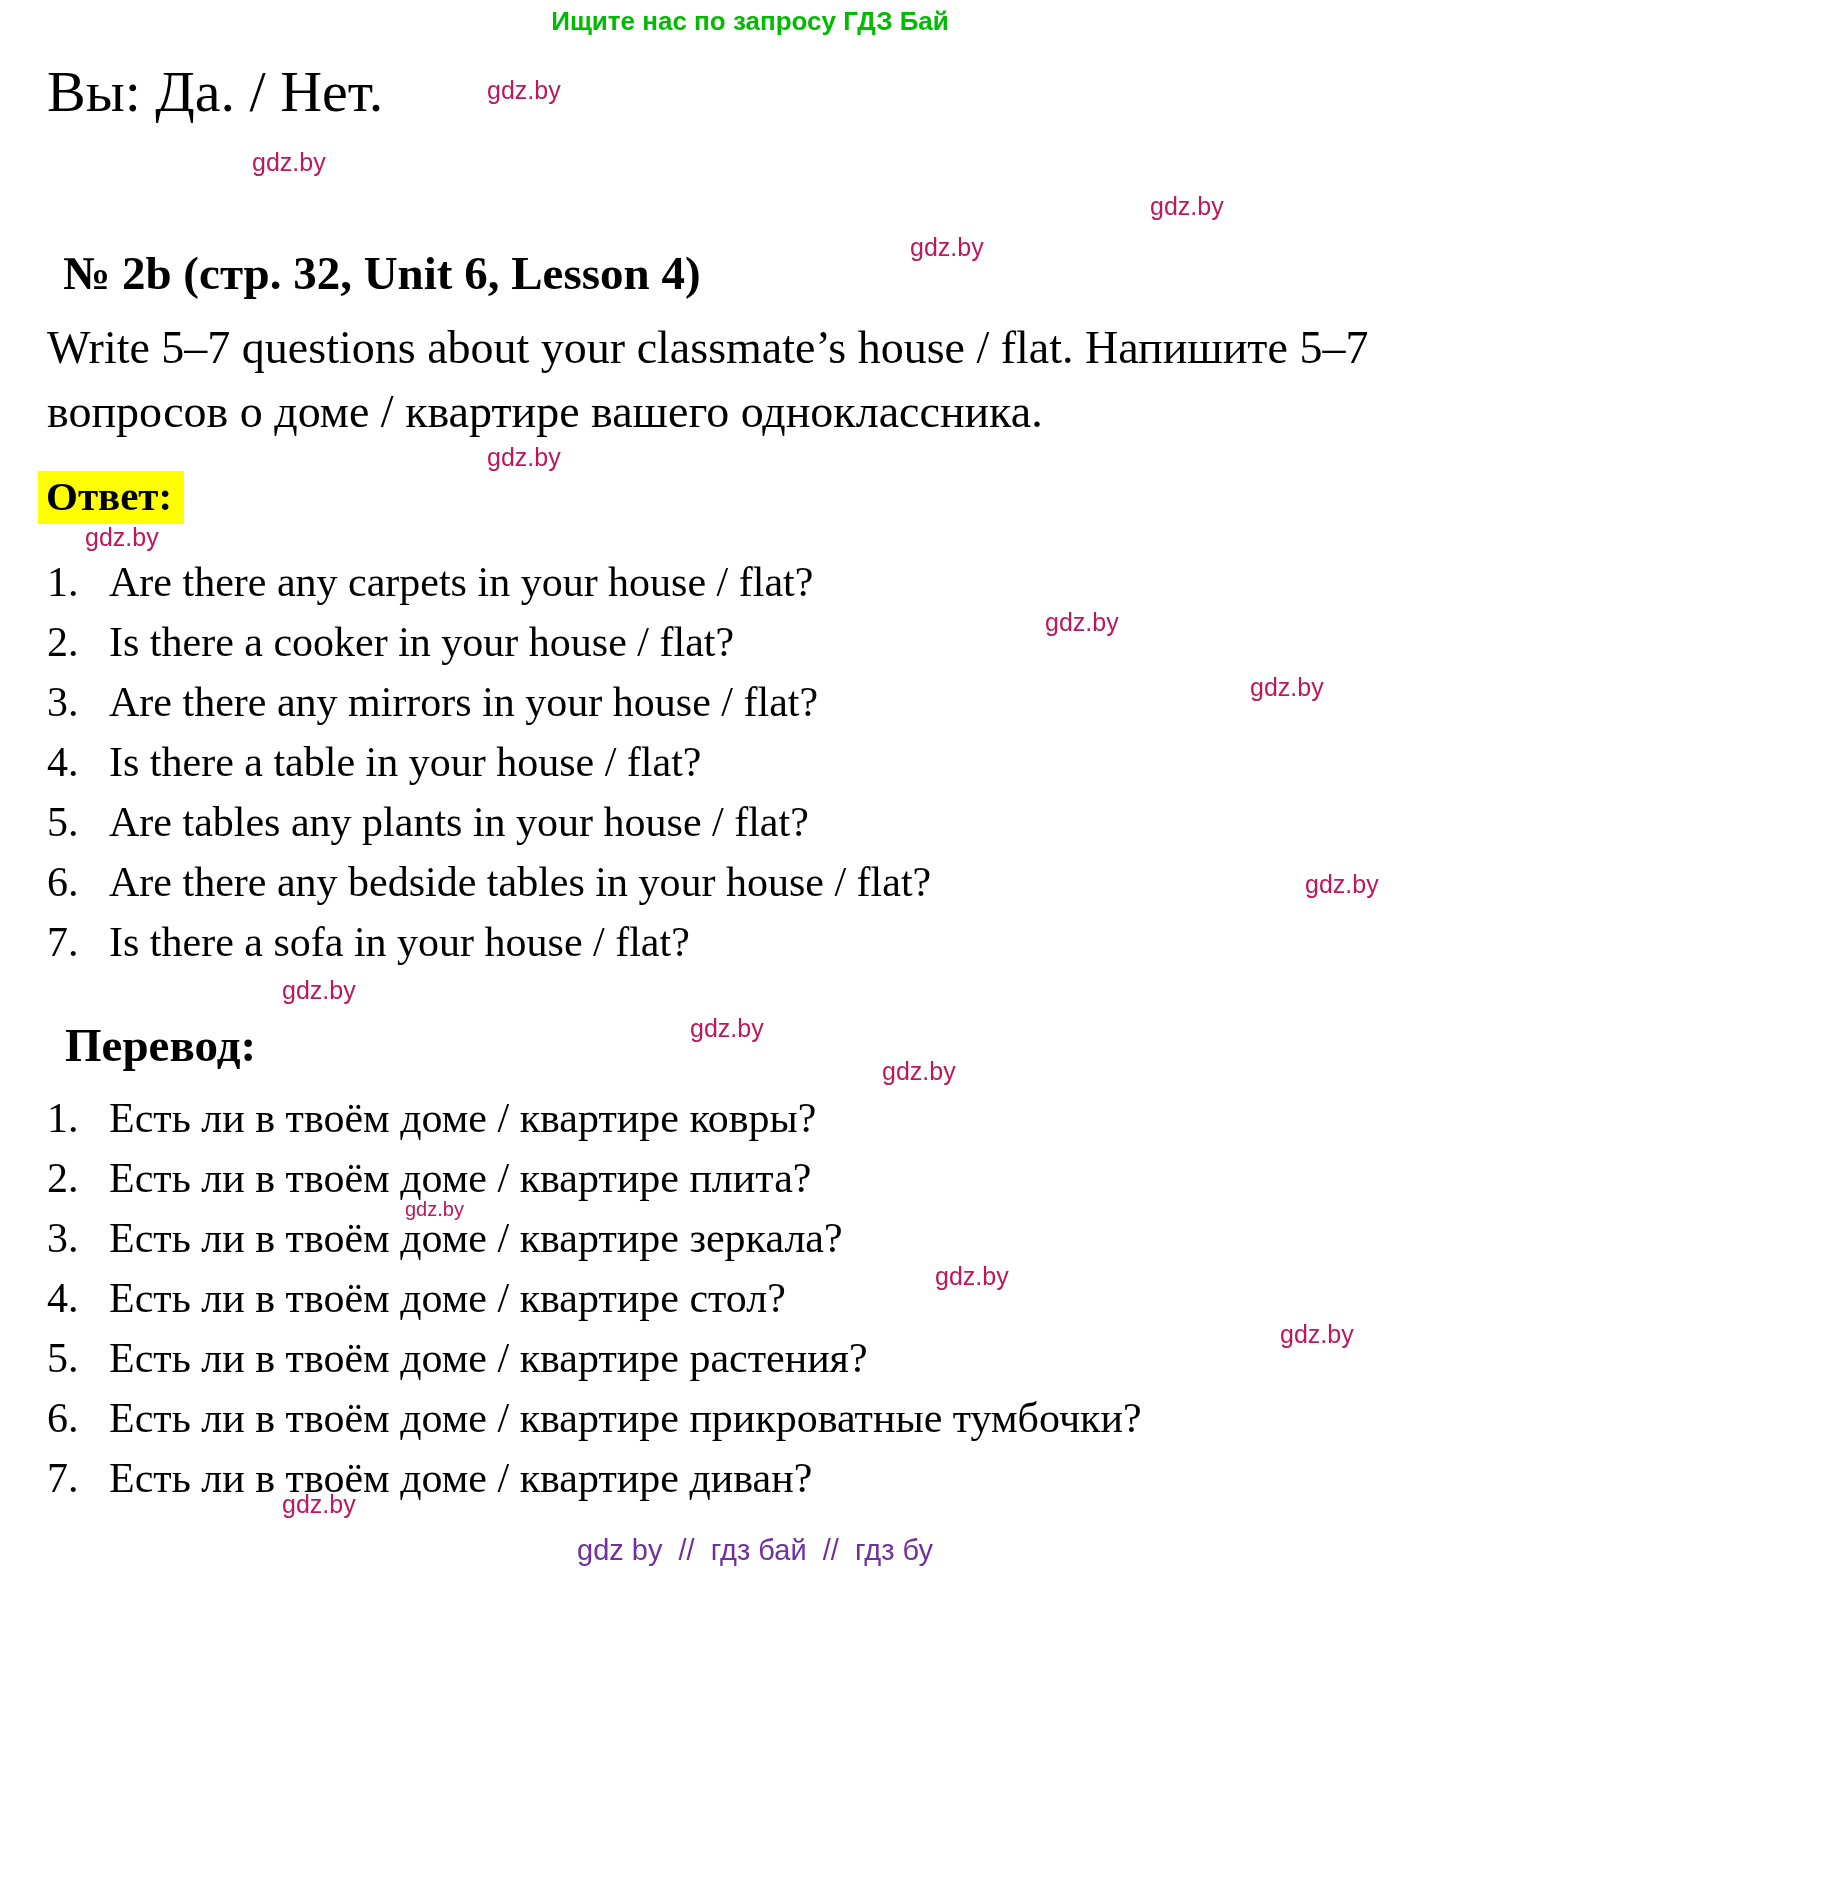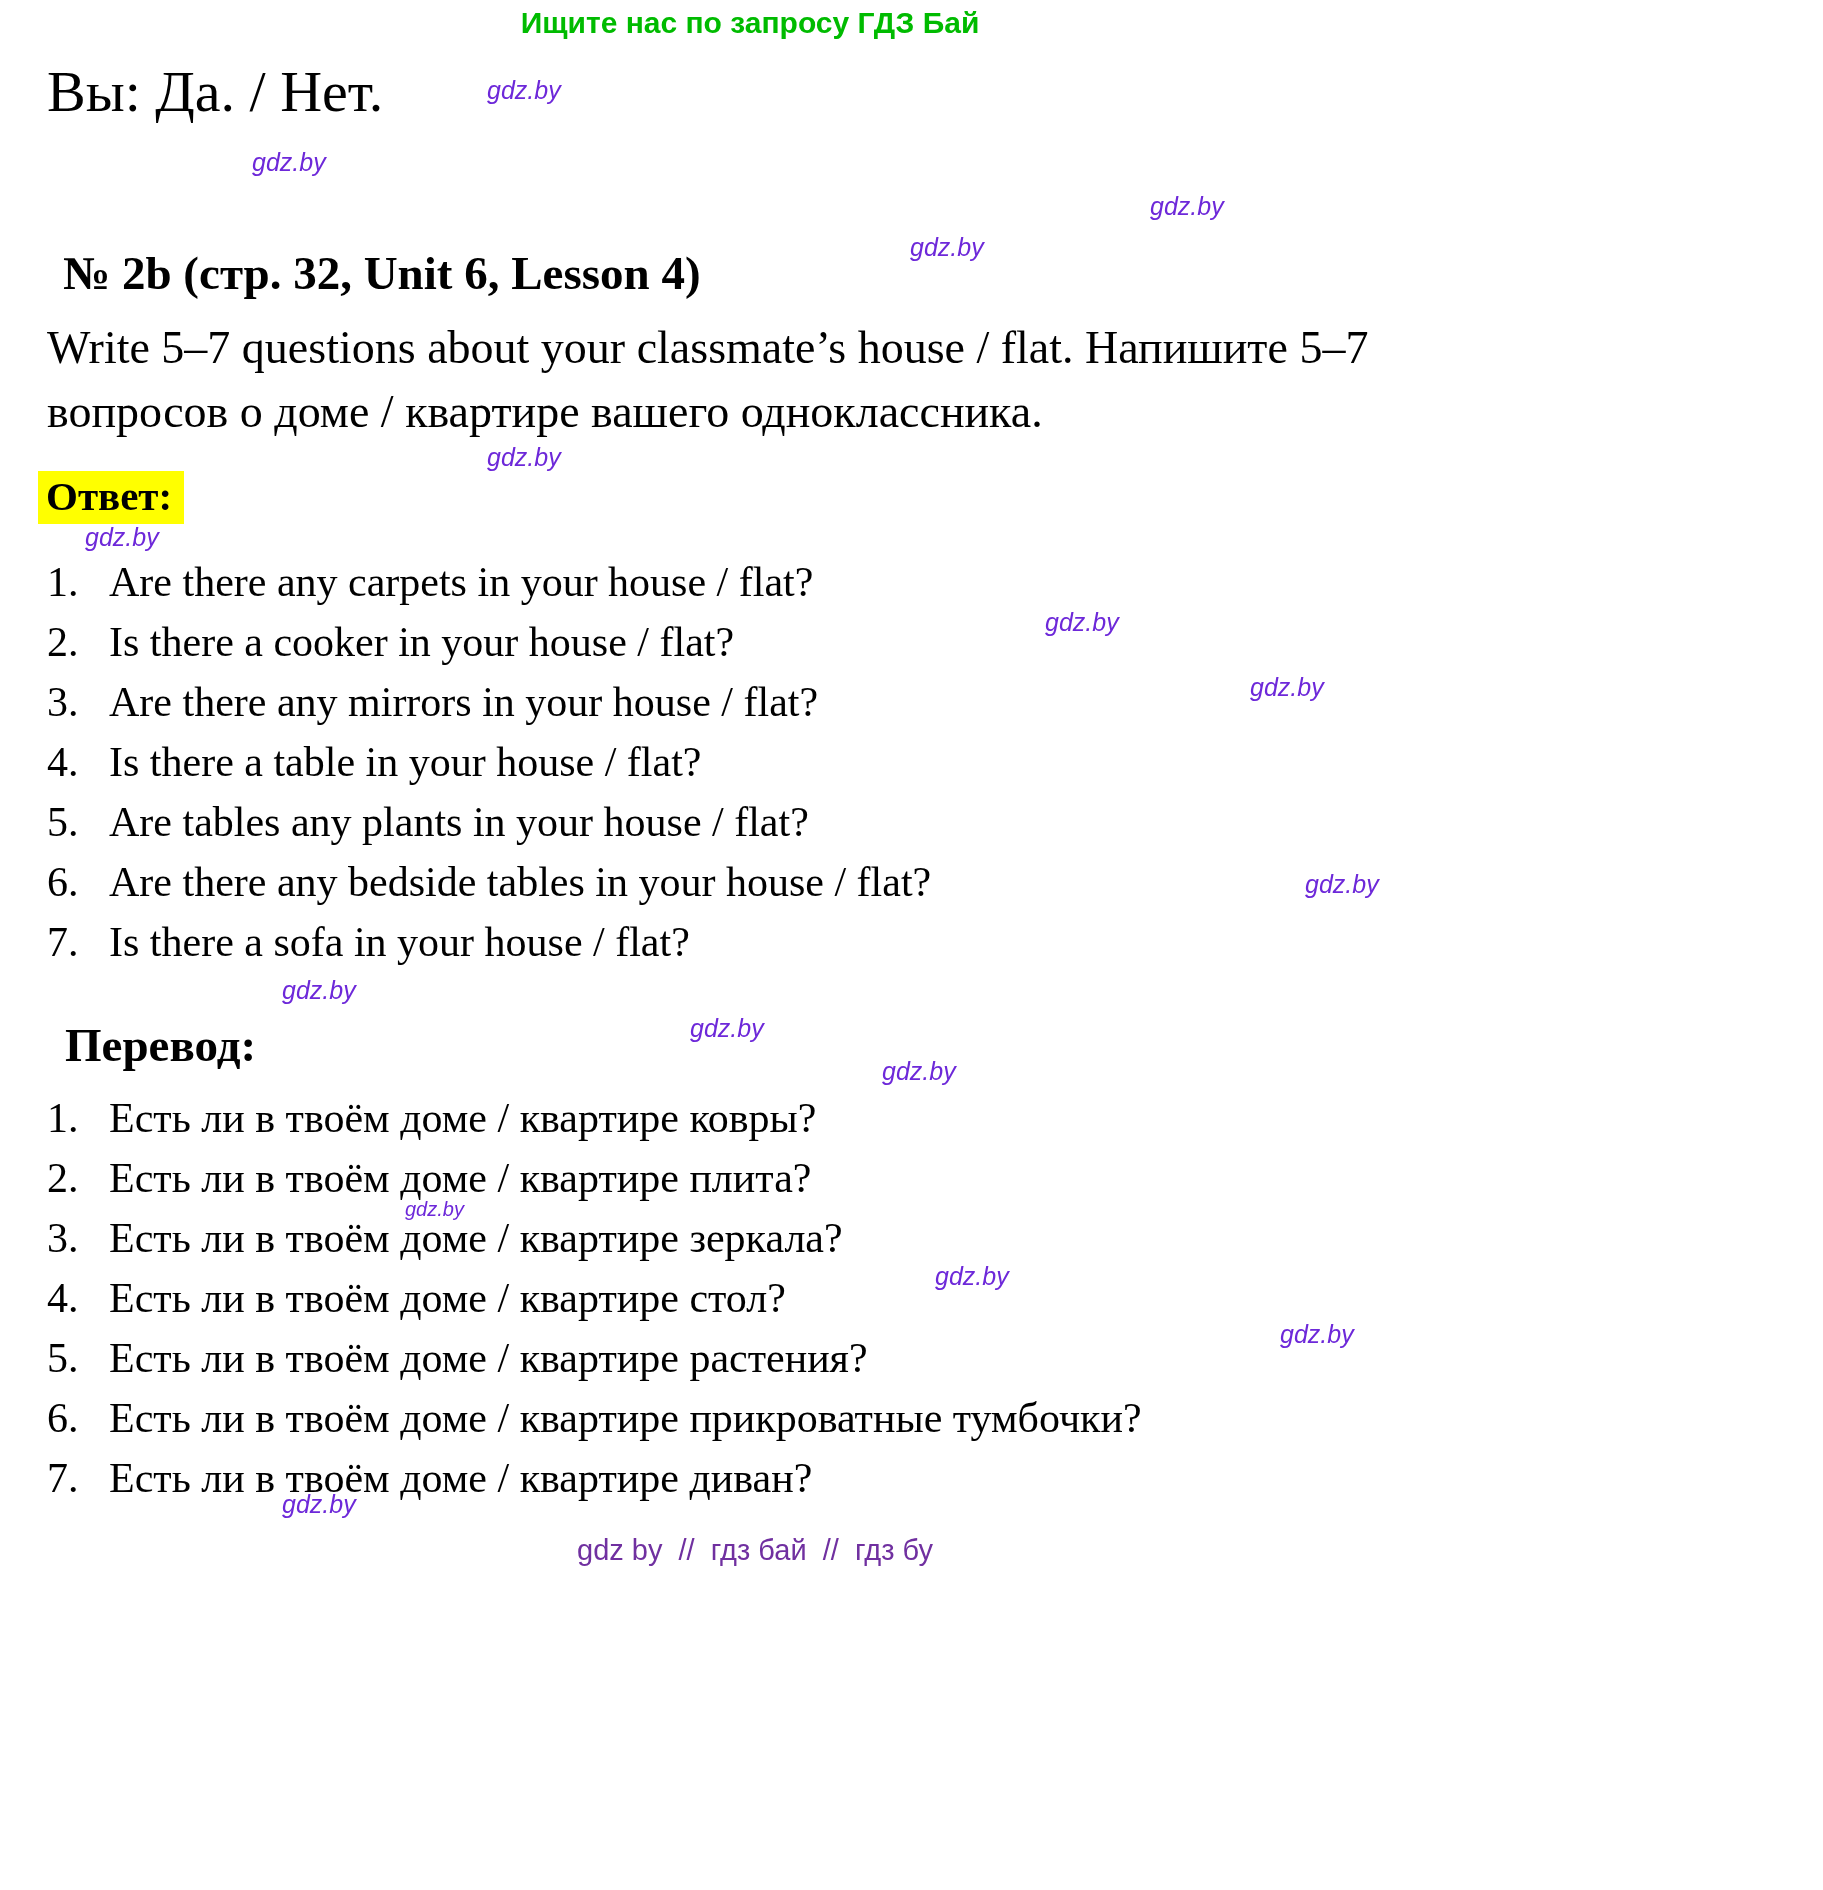--- a/index.html
+++ b/index.html
@@ -16,21 +16,21 @@
     font-family: "Liberation Serif", serif;
     color: var(--text, #000000);
   }
   .banner {
     position: absolute;
     top: 6px;
     left: 0;
     width: 1500px;
     text-align: center;
     font-family: "Liberation Sans", sans-serif;
-    font-size: 30px;
+    font-size: 26px;
     font-weight: 600;
     color: var(--banner-green, #00bb00);
   }
   .intro {
     position: absolute;
     top: 58px;
     left: 47px;
     font-size: 58px;
     margin: 0;
   }
@@ -102,22 +102,21 @@
     font-family: "Liberation Sans", sans-serif;
     font-size: 29px;
     color: var(--footer-purple, #7030a0);
     white-space: pre;
     cursor: pointer;
   }
   .watermark {
     position: absolute;
     font-family: "Liberation Sans", sans-serif;
     font-size: 25px;
-    color: #6d28d9;
-    font-style: italic;
+    color: #be185d;
   }
   .watermark.small { font-size: 20px; }
 </style>
 </head>
 <body>
 
 <div class="page">
 
   <div class="banner">Ищите нас по запросу ГДЗ Бай</div>
 

